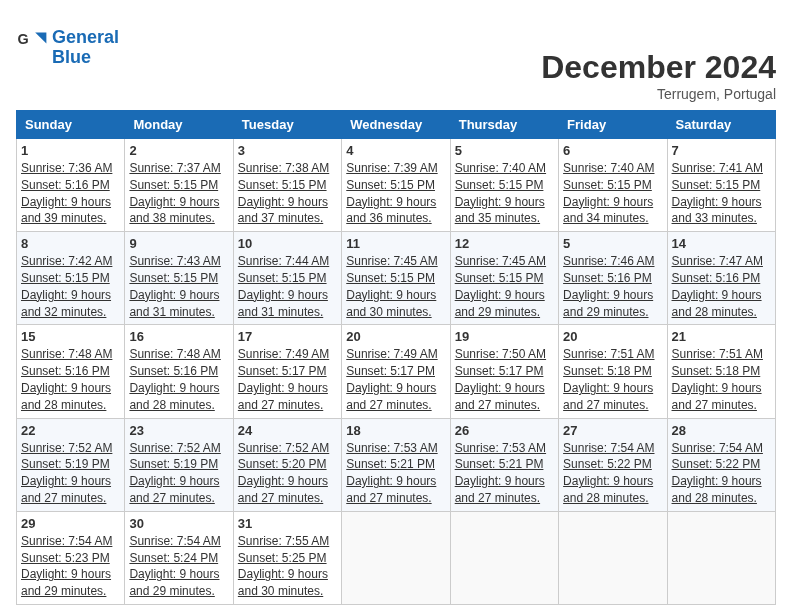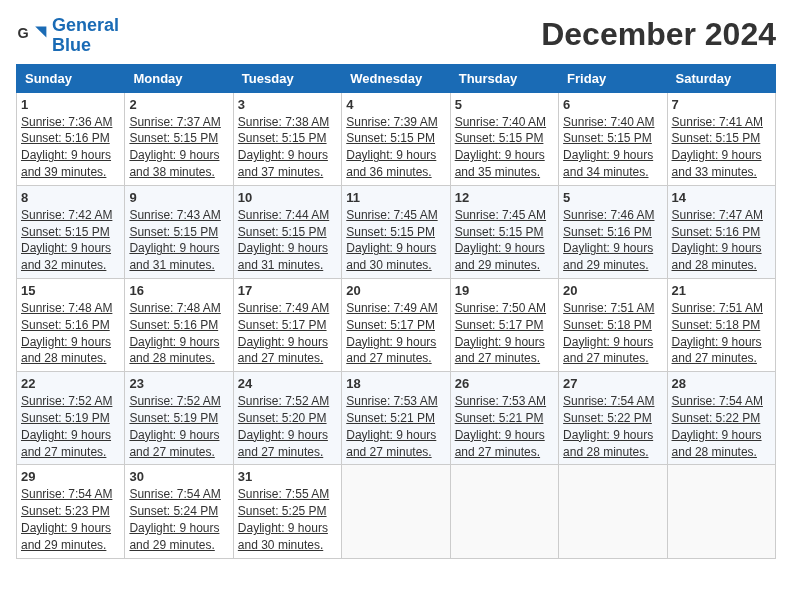--- a/index.html
+++ b/index.html
@@ -19,30 +19,32 @@
     .logo {
       display: flex;
       align-items: center;
       gap: 4px;
     }
     .logo-text {
       font-size: 18px;
       font-weight: bold;
       color: #333;
       line-height: 1.1;
+      margin-top: 12px;
     }
     .logo-text span {
       color: #1a6bb5;
     }
     .logo-icon {
       width: 32px;
       height: 32px;
     }
     .title-block {
       text-align: right;
+      margin-top: 33px;
     }
     .month-title {
       font-size: 32px;
       font-weight: bold;
       color: #333;
     }
     .location {
       font-size: 14px;
       color: #555;
     }
@@ -99,20 +101,21 @@
       <text x="2" y="22" font-size="18" font-weight="bold" fill="#333">G</text>
       <polygon points="24,8 38,8 38,22" fill="#1a6bb5"></polygon>
     </svg>
     <div class="logo-text">
       <span>General</span><br>
       <span style="color:#1a6bb5">Blue</span>
     </div>
   </div>
   <div class="title-block">
     <div class="month-title">December 2024</div>
+    <div class="location">Terrugem, Portugal</div>
   </div>
 </div>
 
 <table>
   <thead>
     <tr id="weekday-header">
         <th>Sunday</th>
         <th>Monday</th>
         <th>Tuesday</th>
         <th>Wednesday</th>

